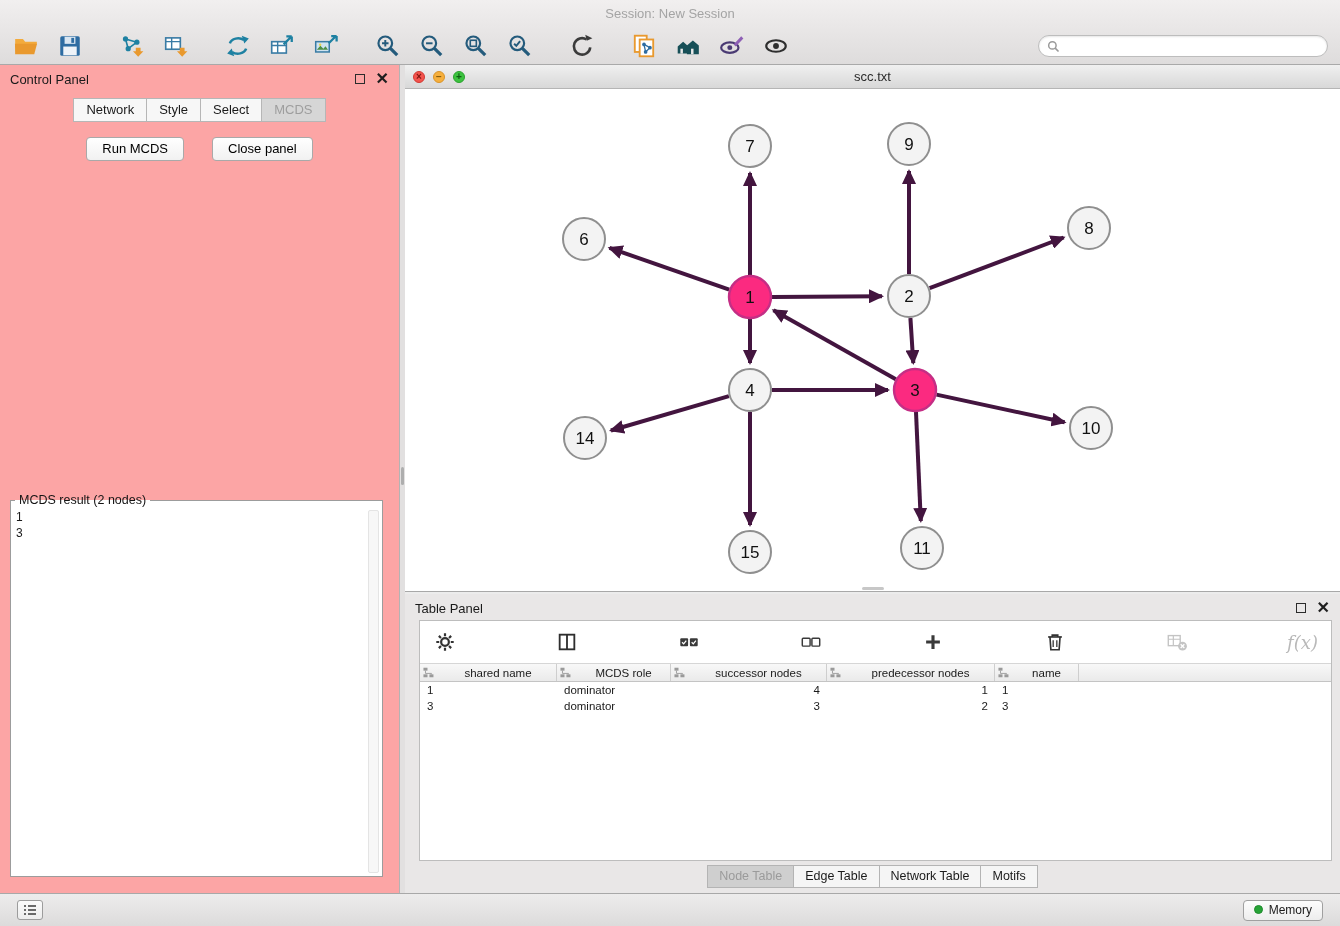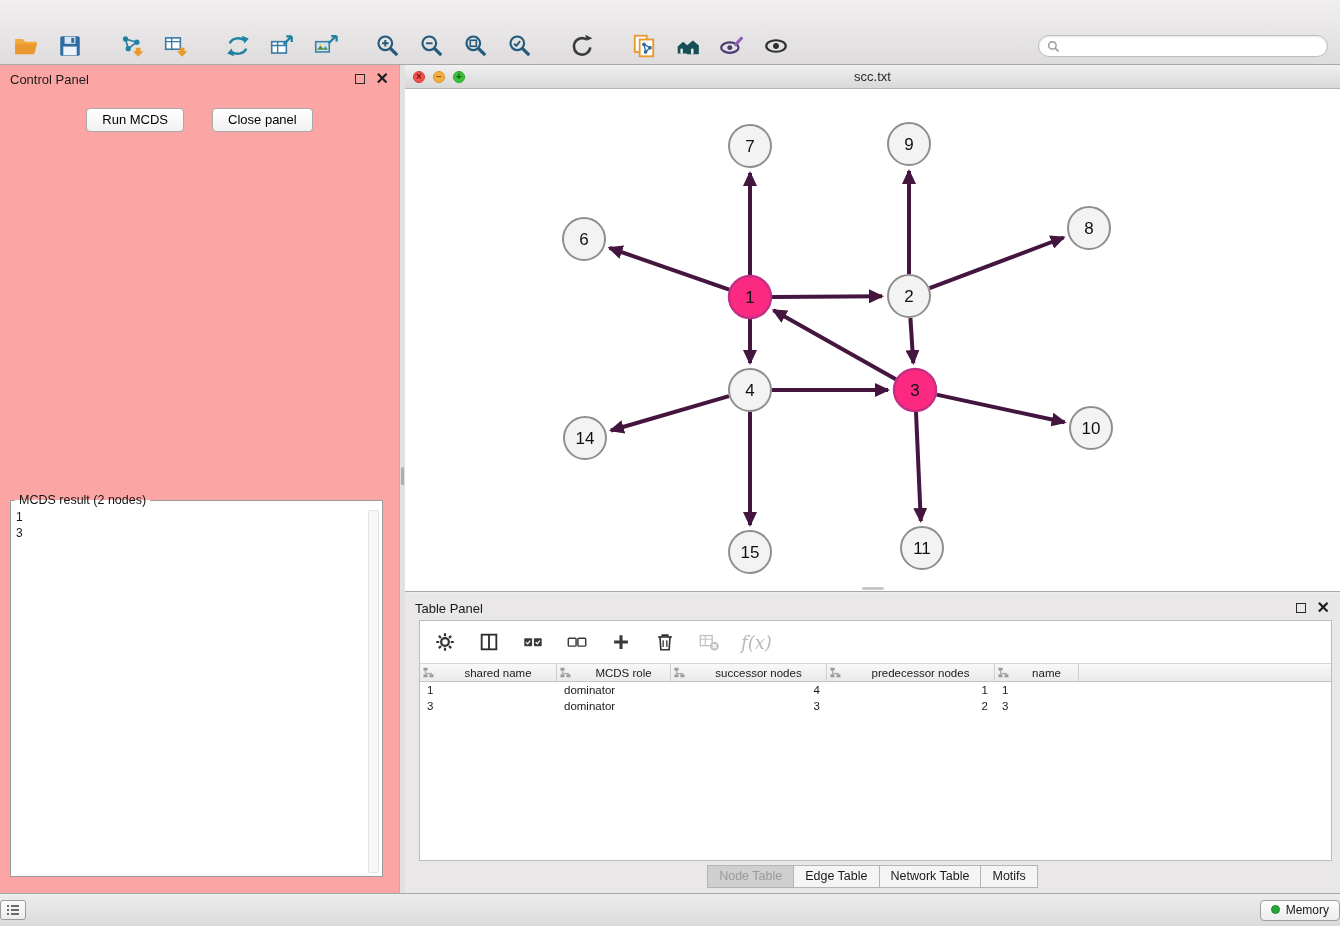--- a/index.html
+++ b/index.html
@@ -69,53 +69,56 @@
   .tl.yellow { background:#f6af3c; border:1px solid #d9942a; color:#82580c; }
   .tl.green { background:#3cc23f; border:1px solid #2aa22e; color:#0d5c10; }
   .net-canvas { position:absolute; top:24px; left:0; right:0; bottom:0; background:#fff; }
   .net-bottom-handle { position:absolute; bottom:1px; left:50%; width:22px; height:3px;
     margin-left:-11px; background:#c7c7c7; border-radius:2px; }
 
   
   .table-panel { position:absolute; left:405px; top:594px; right:0; bottom:33px; background:#e9e7e7; }
   .tp-content { position:absolute; left:14px; right:8px; top:26px; bottom:32px;
     background:#fff; border:1px solid #bdbdbd; overflow:hidden; }
-  .tp-toolbar { height:42px; display:flex; align-items:center; gap:20px; padding:0 13px; }
+  .tp-toolbar { height:42px; display:flex; align-items:center; gap:20px; padding:0 13px;justify-content:space-between; }
   .tp-btn { width:24px; height:24px; display:flex; align-items:center; justify-content:center; cursor:default; }
   .tp-btn svg { width:22px; height:22px; }
   .tp-btn.fx { width:auto; font-family:"DejaVu Serif", serif; font-style:italic;
     font-size:18px; color:#b9b9b9; }
   .tbl-header { display:flex; height:19px; border-top:1px solid #d6d6d6;
     border-bottom:1px solid #c4c4c4; background:linear-gradient(#f8f8f8,#eaeaea); }
   .tbl-hcell { display:flex; align-items:center; font-size:11.5px;
     border-right:1px solid #cecece; padding:0 3px; gap:9px; cursor:default; }
   .tbl-hcell span { flex:1; text-align:center; }
   .tbl-row { display:flex; height:16px; align-items:center; font-size:11.5px; cursor:default; }
   .tbl-cell { padding:0 7px; overflow:hidden; white-space:nowrap; }
   .tp-tabs { position:absolute; bottom:5px; left:0; right:0; display:flex; justify-content:center;margin-top:44px; }
   .tp-tab { padding:3px 11px 4px; font-size:12.5px; background:#f5f5f5;
     border:1px solid #b4b4b4; border-left:none; cursor:default; }
   .tp-tab:first-child { border-left:1px solid #b4b4b4; }
   .tp-tab.active { background:#cfcfcf; color:#9b9b9b; }
 
   
   .statusbar { position:absolute; left:0; right:0; bottom:0; height:33px;
     background:linear-gradient(#edecec,#dcdbdb); border-top:1px solid #a8a8a8;
-    display:flex; align-items:center; padding:0 0; }
+    display:flex; align-items:center; padding:0 17px; }
   .list-btn { width:26px; height:20px; border:1px solid #9c9c9c; border-radius:3px;
     background:linear-gradient(#fbfbfb,#ececec); display:flex; align-items:center; justify-content:center; }
   .memory-btn { margin-left:auto; display:flex; align-items:center; gap:6px;
     border:1px solid #a0a0a0; border-radius:4px; background:linear-gradient(#fdfdfd,#ededed);
     padding:2px 10px 3px; font-size:12px; }
   .mem-dot { width:9px; height:9px; border-radius:50%; background:#27a437; border:1px solid #1d8a2c; }
 </style>
 </head>
 <body>
 
 <div class="chrome">
+  <div class="titlebar">
+    <span>Session: New Session</span>
+  </div>
   <div class="toolbar">
     <div style="display:flex;align-items:center;">
         <div class="tb-group">
           <div class="tb-btn">
             <svg viewBox="0 0 24 24">
               <path d="M2 5.5h7.2l2 2.5H22v2.5H2z" fill="#f3ab3c"></path>
               <path d="M1.8 10h20.4l-2.6 9.5H2z" fill="#e9992e"></path>
             </svg>
           </div>
           <div class="tb-btn">
@@ -253,20 +256,26 @@
 </div>
 
 <div class="control-panel">
   <div class="panel-header">
     <span>Control Panel</span>
     <span class="hdr-icons">
       <span class="float-icon"></span>
       <span class="close-icon">✕</span>
     </span>
   </div>
+  <div class="cp-tabs">
+      <div class="cp-tab">Network</div>
+      <div class="cp-tab">Style</div>
+      <div class="cp-tab">Select</div>
+      <div class="cp-tab active">MCDS</div>
+    </div>
   <div class="cp-buttons">
     <button class="cp-btn">Run MCDS</button>
     <button class="cp-btn">Close panel</button>
   </div>
   <fieldset class="result-fieldset">
     <legend>MCDS result (2 nodes)</legend>
     <div class="result-text">1
 3</div>
     <div class="result-scrollbar"></div>
   </fieldset>

